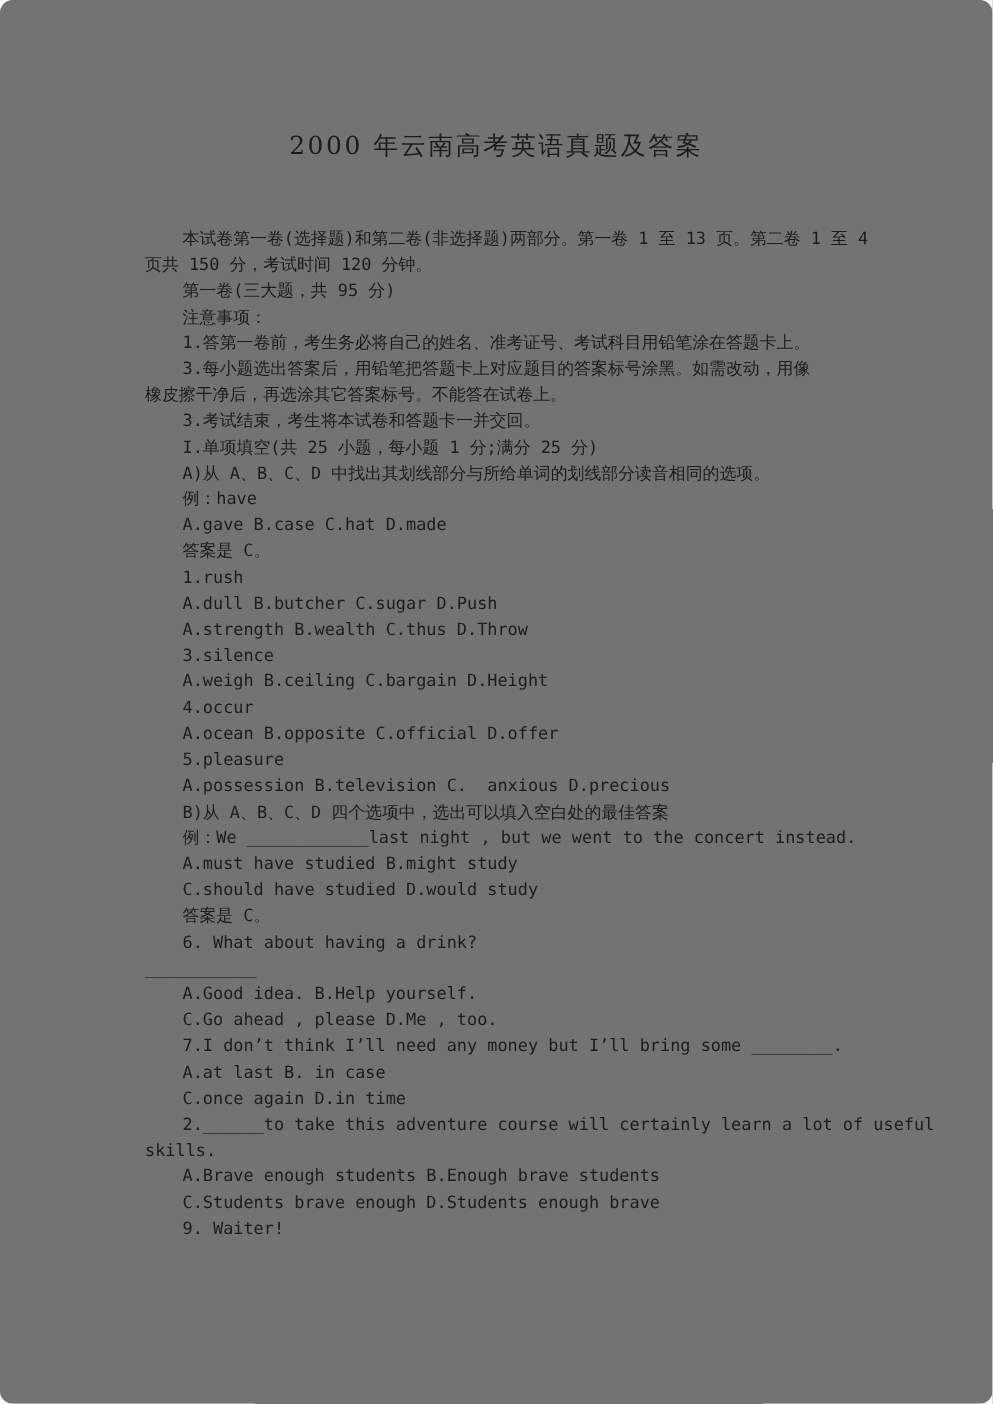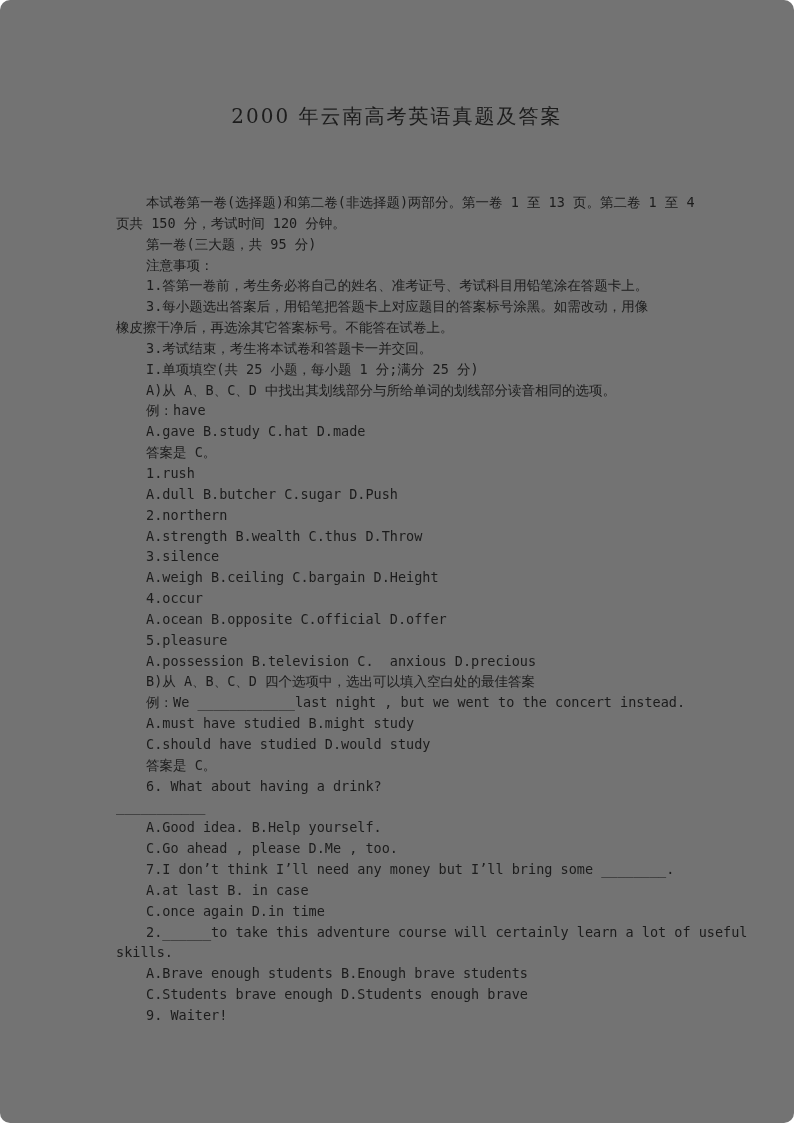--- a/index.html
+++ b/index.html
@@ -24,21 +24,21 @@
     margin: 0;
     text-align: center;
     font-family: "DejaVu Serif", "Liberation Serif", serif;
     font-size: 20px;
     font-weight: normal;
     letter-spacing: 2px;
     color: #1c1c1c;
   }
   .doc-body {
     position: absolute;
-    top: 192px;
+    top: 181px;
     left: 116px;
     width: 640px;
     font-family: "DejaVu Sans Mono", "DejaVu Sans", "Liberation Mono", monospace;
     font-size: 13.5px;
     line-height: 20.85px;
     color: #1c1c1c;
   }
   .line {
     white-space: pre;
     height: 20.85px;
@@ -57,25 +57,24 @@
       <div class="line">页共 150 分，考试时间 120 分钟。</div>
       <div class="line indent">第一卷(三大题，共 95 分)</div>
       <div class="line indent">注意事项：</div>
       <div class="line indent">1.答第一卷前，考生务必将自己的姓名、准考证号、考试科目用铅笔涂在答题卡上。</div>
       <div class="line indent">3.每小题选出答案后，用铅笔把答题卡上对应题目的答案标号涂黑。如需改动，用像</div>
       <div class="line">橡皮擦干净后，再选涂其它答案标号。不能答在试卷上。</div>
       <div class="line indent">3.考试结束，考生将本试卷和答题卡一并交回。</div>
       <div class="line indent">I.单项填空(共 25 小题，每小题 1 分;满分 25 分)</div>
       <div class="line indent">A)从 A、B、C、D 中找出其划线部分与所给单词的划线部分读音相同的选项。</div>
       <div class="line indent">例：have</div>
-      <div class="line indent">A.gave B.study C.hat D.made</div>
+      <div class="line indent">A.gave B.case C.hat D.made</div>
       <div class="line indent">答案是 C。</div>
       <div class="line indent">1.rush</div>
       <div class="line indent">A.dull B.butcher C.sugar D.Push</div>
-      <div class="line indent">2.northern</div>
       <div class="line indent">A.strength B.wealth C.thus D.Throw</div>
       <div class="line indent">3.silence</div>
       <div class="line indent">A.weigh B.ceiling C.bargain D.Height</div>
       <div class="line indent">4.occur</div>
       <div class="line indent">A.ocean B.opposite C.official D.offer</div>
       <div class="line indent">5.pleasure</div>
       <div class="line indent">A.possession B.television C.  anxious D.precious</div>
       <div class="line indent">B)从 A、B、C、D 四个选项中，选出可以填入空白处的最佳答案</div>
       <div class="line indent">例：We ____________last night , but we went to the concert instead.</div>
       <div class="line indent">A.must have studied B.might study</div>

